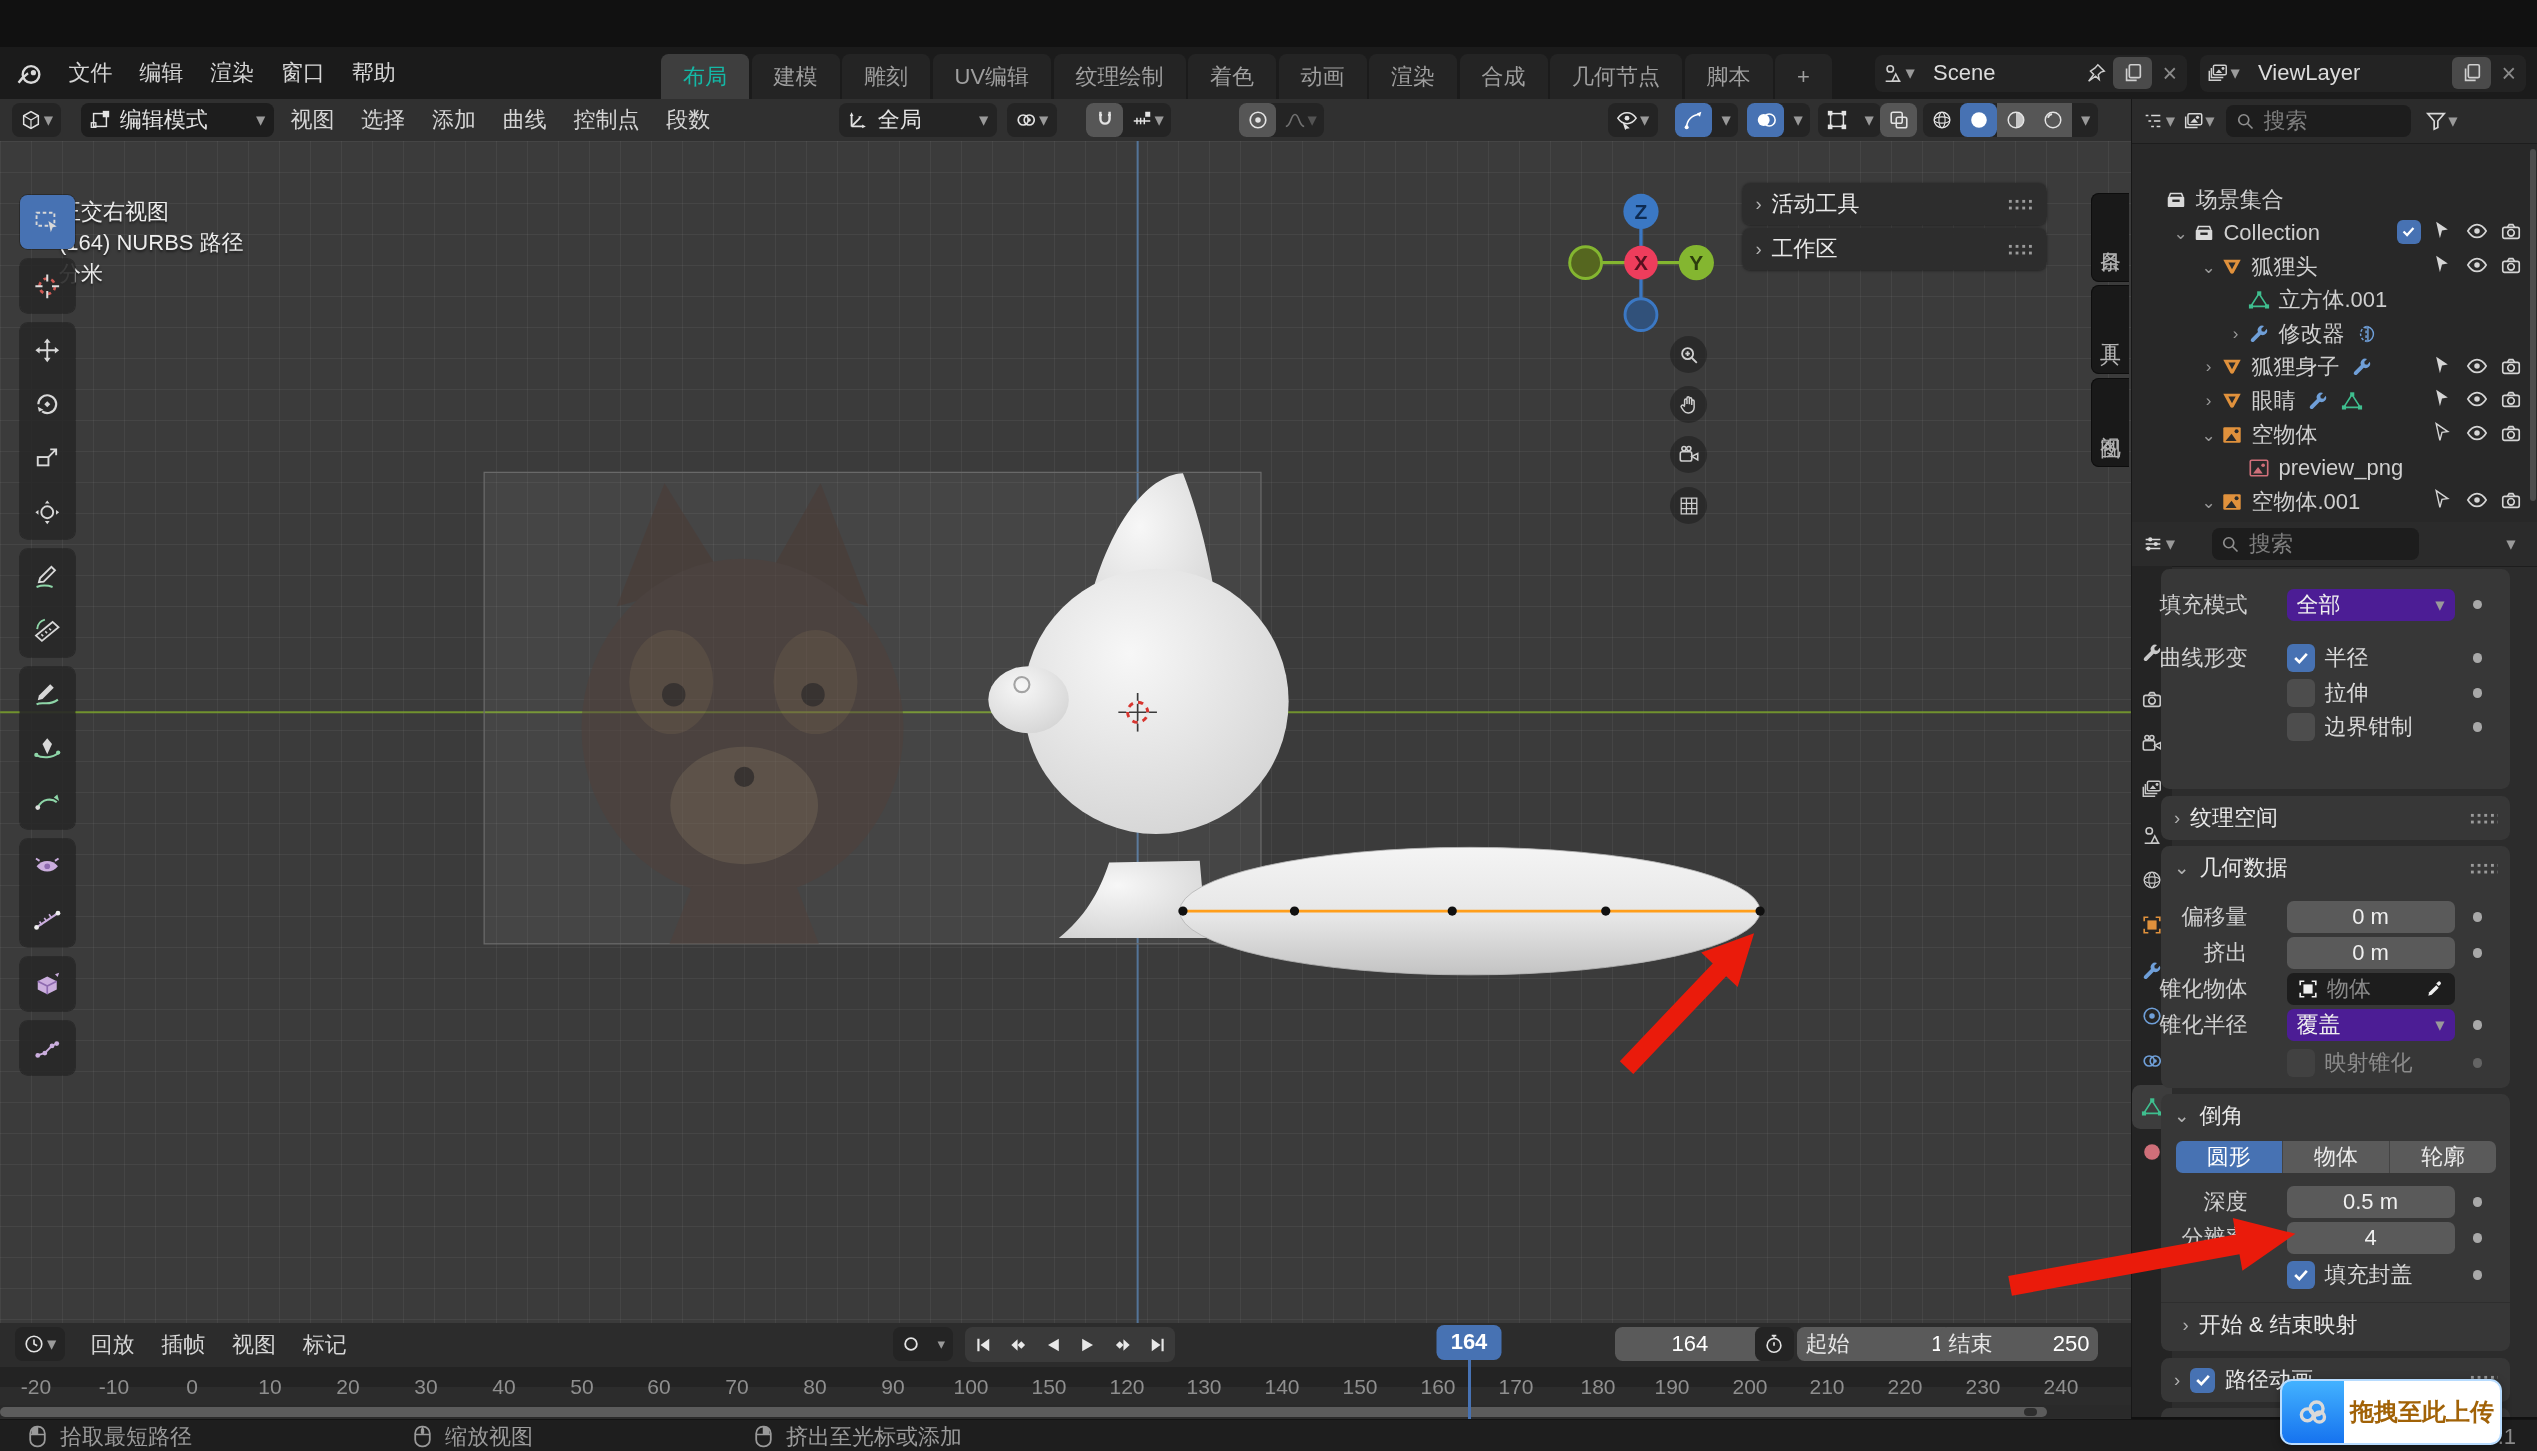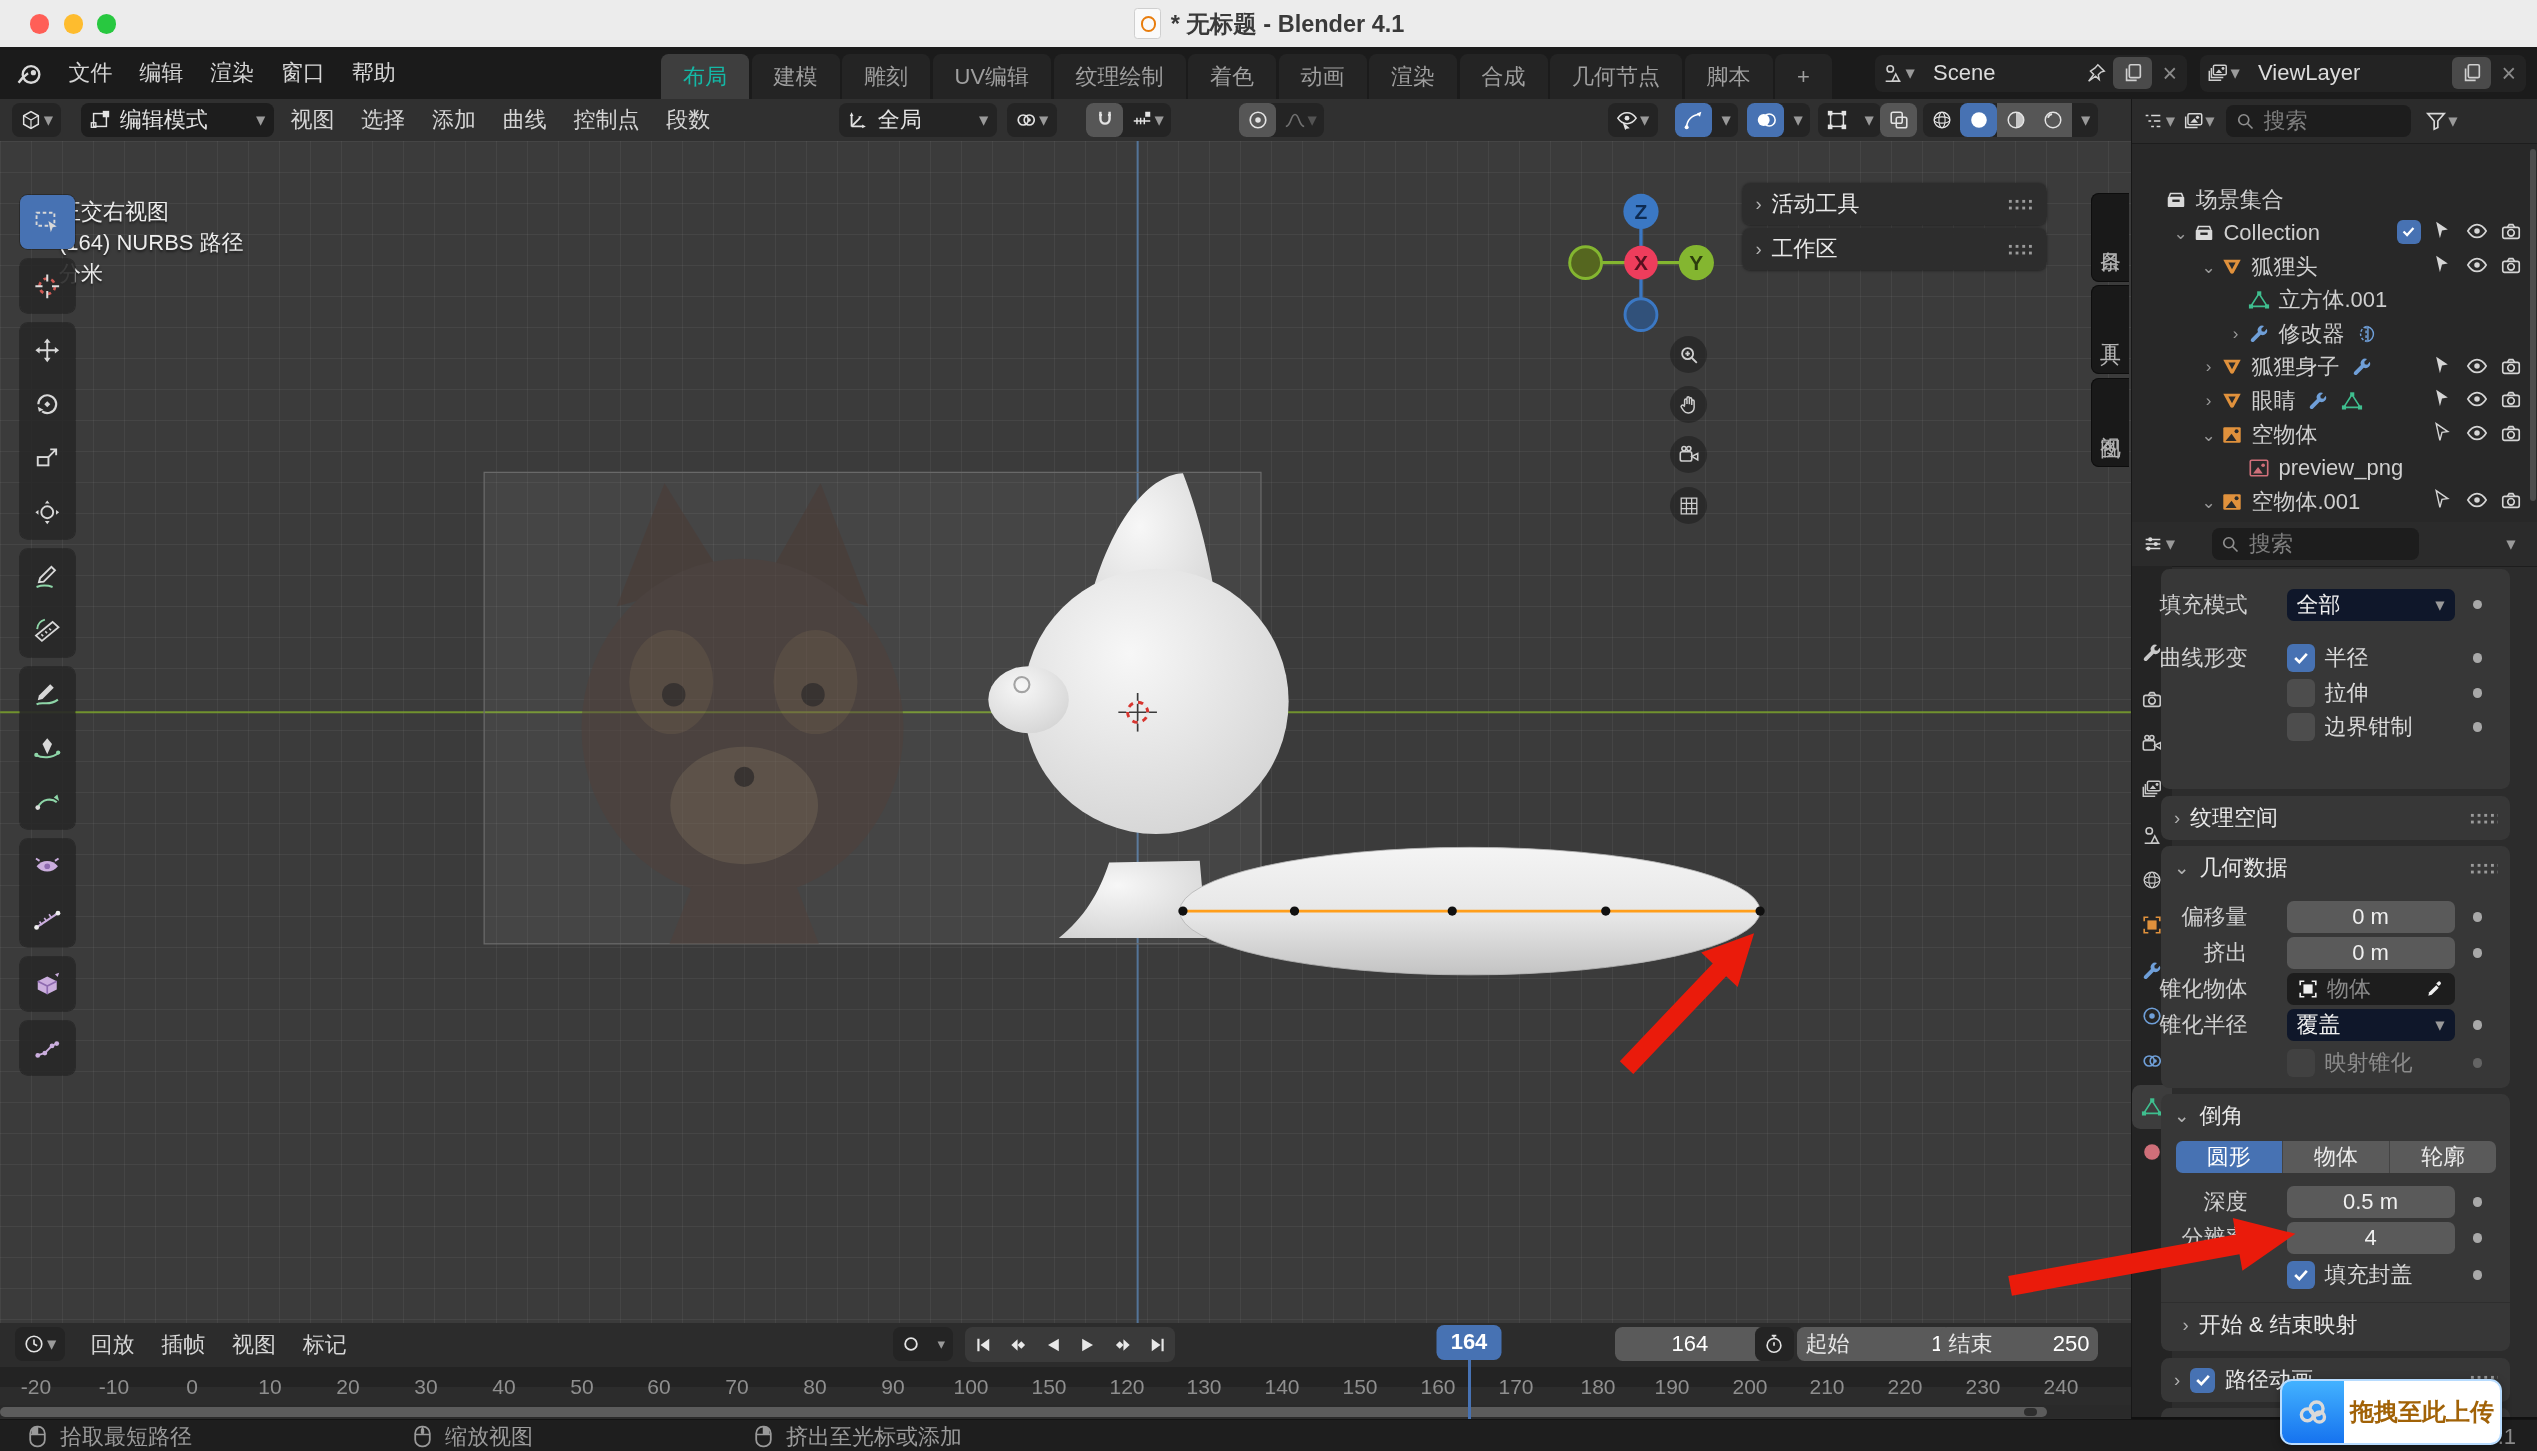--- a/index.html
+++ b/index.html
@@ -74,21 +74,21 @@
   #ptabs{position:absolute;left:0;top:44px;width:40px;height:851px;background:#242424;}
   .ptab{position:absolute;left:0;width:40px;height:44px;display:flex;align-items:center;justify-content:center;color:#b9b9b9;}
   .ptab.active{background:#3d3d3d;border-radius:8.4px 0 0 8.4px;}
   .pcard{position:absolute;left:28.5px;width:349px;background:#373737;border-radius:8.4px;}
   .phead{height:44px;display:flex;align-items:center;color:#e8e8e8;}
   .phead .caret{color:#b0b0b0;margin:0 10px 0 13.4px;font-size:18.5px;}
   .prow{position:absolute;height:34px;display:flex;align-items:center;}
   .plabel{position:absolute;right:262px;color:#cfcfcf;white-space:nowrap;}
   .pfield{position:absolute;left:126px;width:168px;height:32px;border-radius:6.7px;display:flex;align-items:center;justify-content:center;color:#f0f0f0;}
   .slider{background:#5a5a5a;}
-  .dropdown{background:#0f172a;justify-content:flex-start;padding:0 10px;box-sizing:border-box;}
+  .dropdown{background:#4c1d95;justify-content:flex-start;padding:0 10px;box-sizing:border-box;}
   .dropdown .chev{margin-left:auto;}
   .pdot{position:absolute;left:312px;width:9.2px;height:9.2px;border-radius:50%;background:#a8a8a8;}
   .pdot.dim{background:#646464;}
   .chk{width:28.5px;height:28.5px;border-radius:5.9px;background:#4d4d4d;display:flex;align-items:center;justify-content:center;}
   .chk.on{background:#4772b3;}
   .chk.dis{opacity:.45;}
   .btabs{position:absolute;left:15px;top:0;width:321px;height:32px;display:flex;}
   .btab{flex:1;background:#5a5a5a;display:flex;align-items:center;justify-content:center;color:#ededed;border-right:0.8px solid #444;}
   .btab:first-child{border-radius:6.7px 0 0 6.7px;}
   .btab:last-child{border-radius:0 6.7px 6.7px 0;border-right:none;}
@@ -115,27 +115,20 @@
   #upload{left:2280px;top:1379px;width:218px;height:62px;background:#fff;border:2.5px solid #b8dcff;border-radius:11.7px;display:flex;align-items:center;overflow:hidden;z-index:70;box-shadow:0 2.5px 8.4px rgba(0,0,0,.35);}
   #upload .cloud{width:62px;height:62px;background:linear-gradient(180deg,#43b2ff,#1673ef);display:flex;align-items:center;justify-content:center;}
   #upload .ulabel{flex:1;text-align:center;color:#a16207;font-weight:bold;font-size:24px;}
   #arrows{left:0;top:0;z-index:60;pointer-events:none;}
 </style>
 </head>
 <body>
 
 <div id="app">
 
-  <div id="titlebar" class="abs">
-    <span class="tl" id="tl-close"></span>
-    <span class="tl" id="tl-min"></span>
-    <span class="tl" id="tl-max"></span>
-    <span class="doc-ico"></span>
-    <span>* 无标题 - Blender 4.1</span>
-  </div>
 
   <div id="topbar" class="abs">
     <span id="blender-logo">
         <svg width="28.5" height="28.5" viewBox="0 0 24 24">
           <circle cx="13.5" cy="13" r="7" fill="none" stroke="currentColor" stroke-width="2"></circle>
           <circle cx="15.5" cy="11.5" r="2.2" fill="currentColor"></circle>
           <path d="M3 20c2-3 5-6 8-8" stroke="currentColor" stroke-width="2" fill="none"></path>
         </svg>
       </span>
     <span id="topbar-menus" class="flex">

